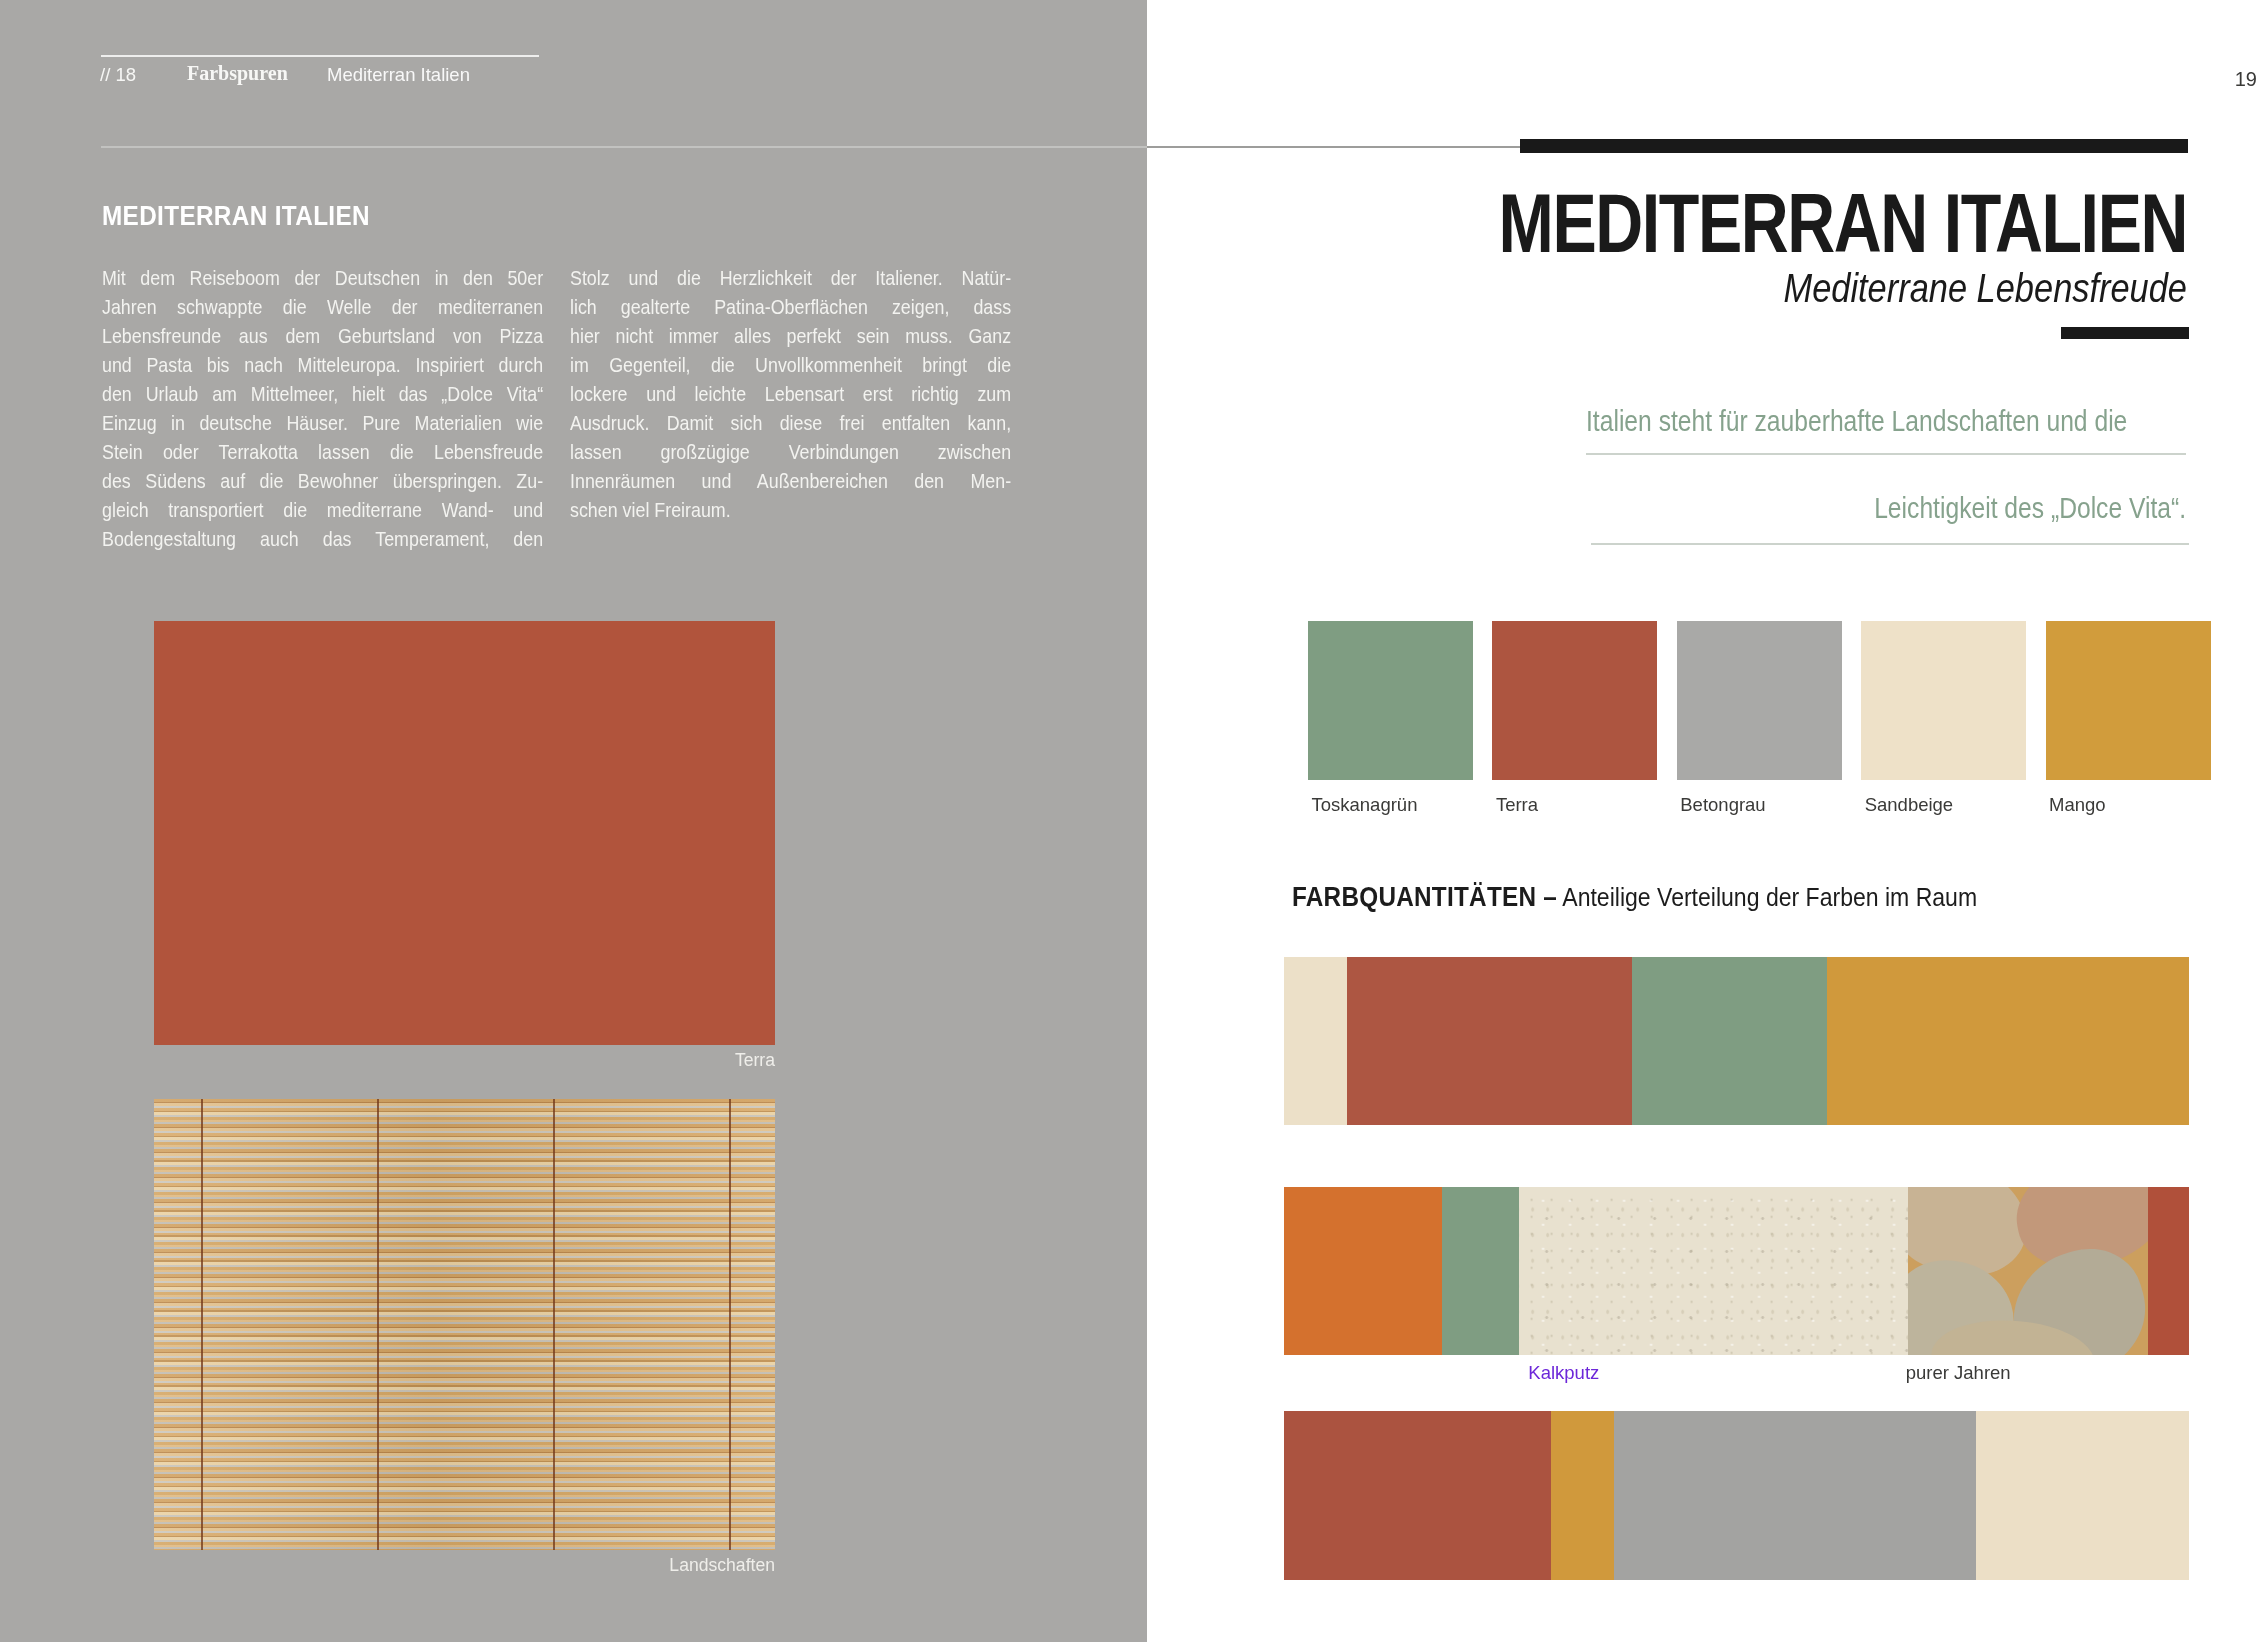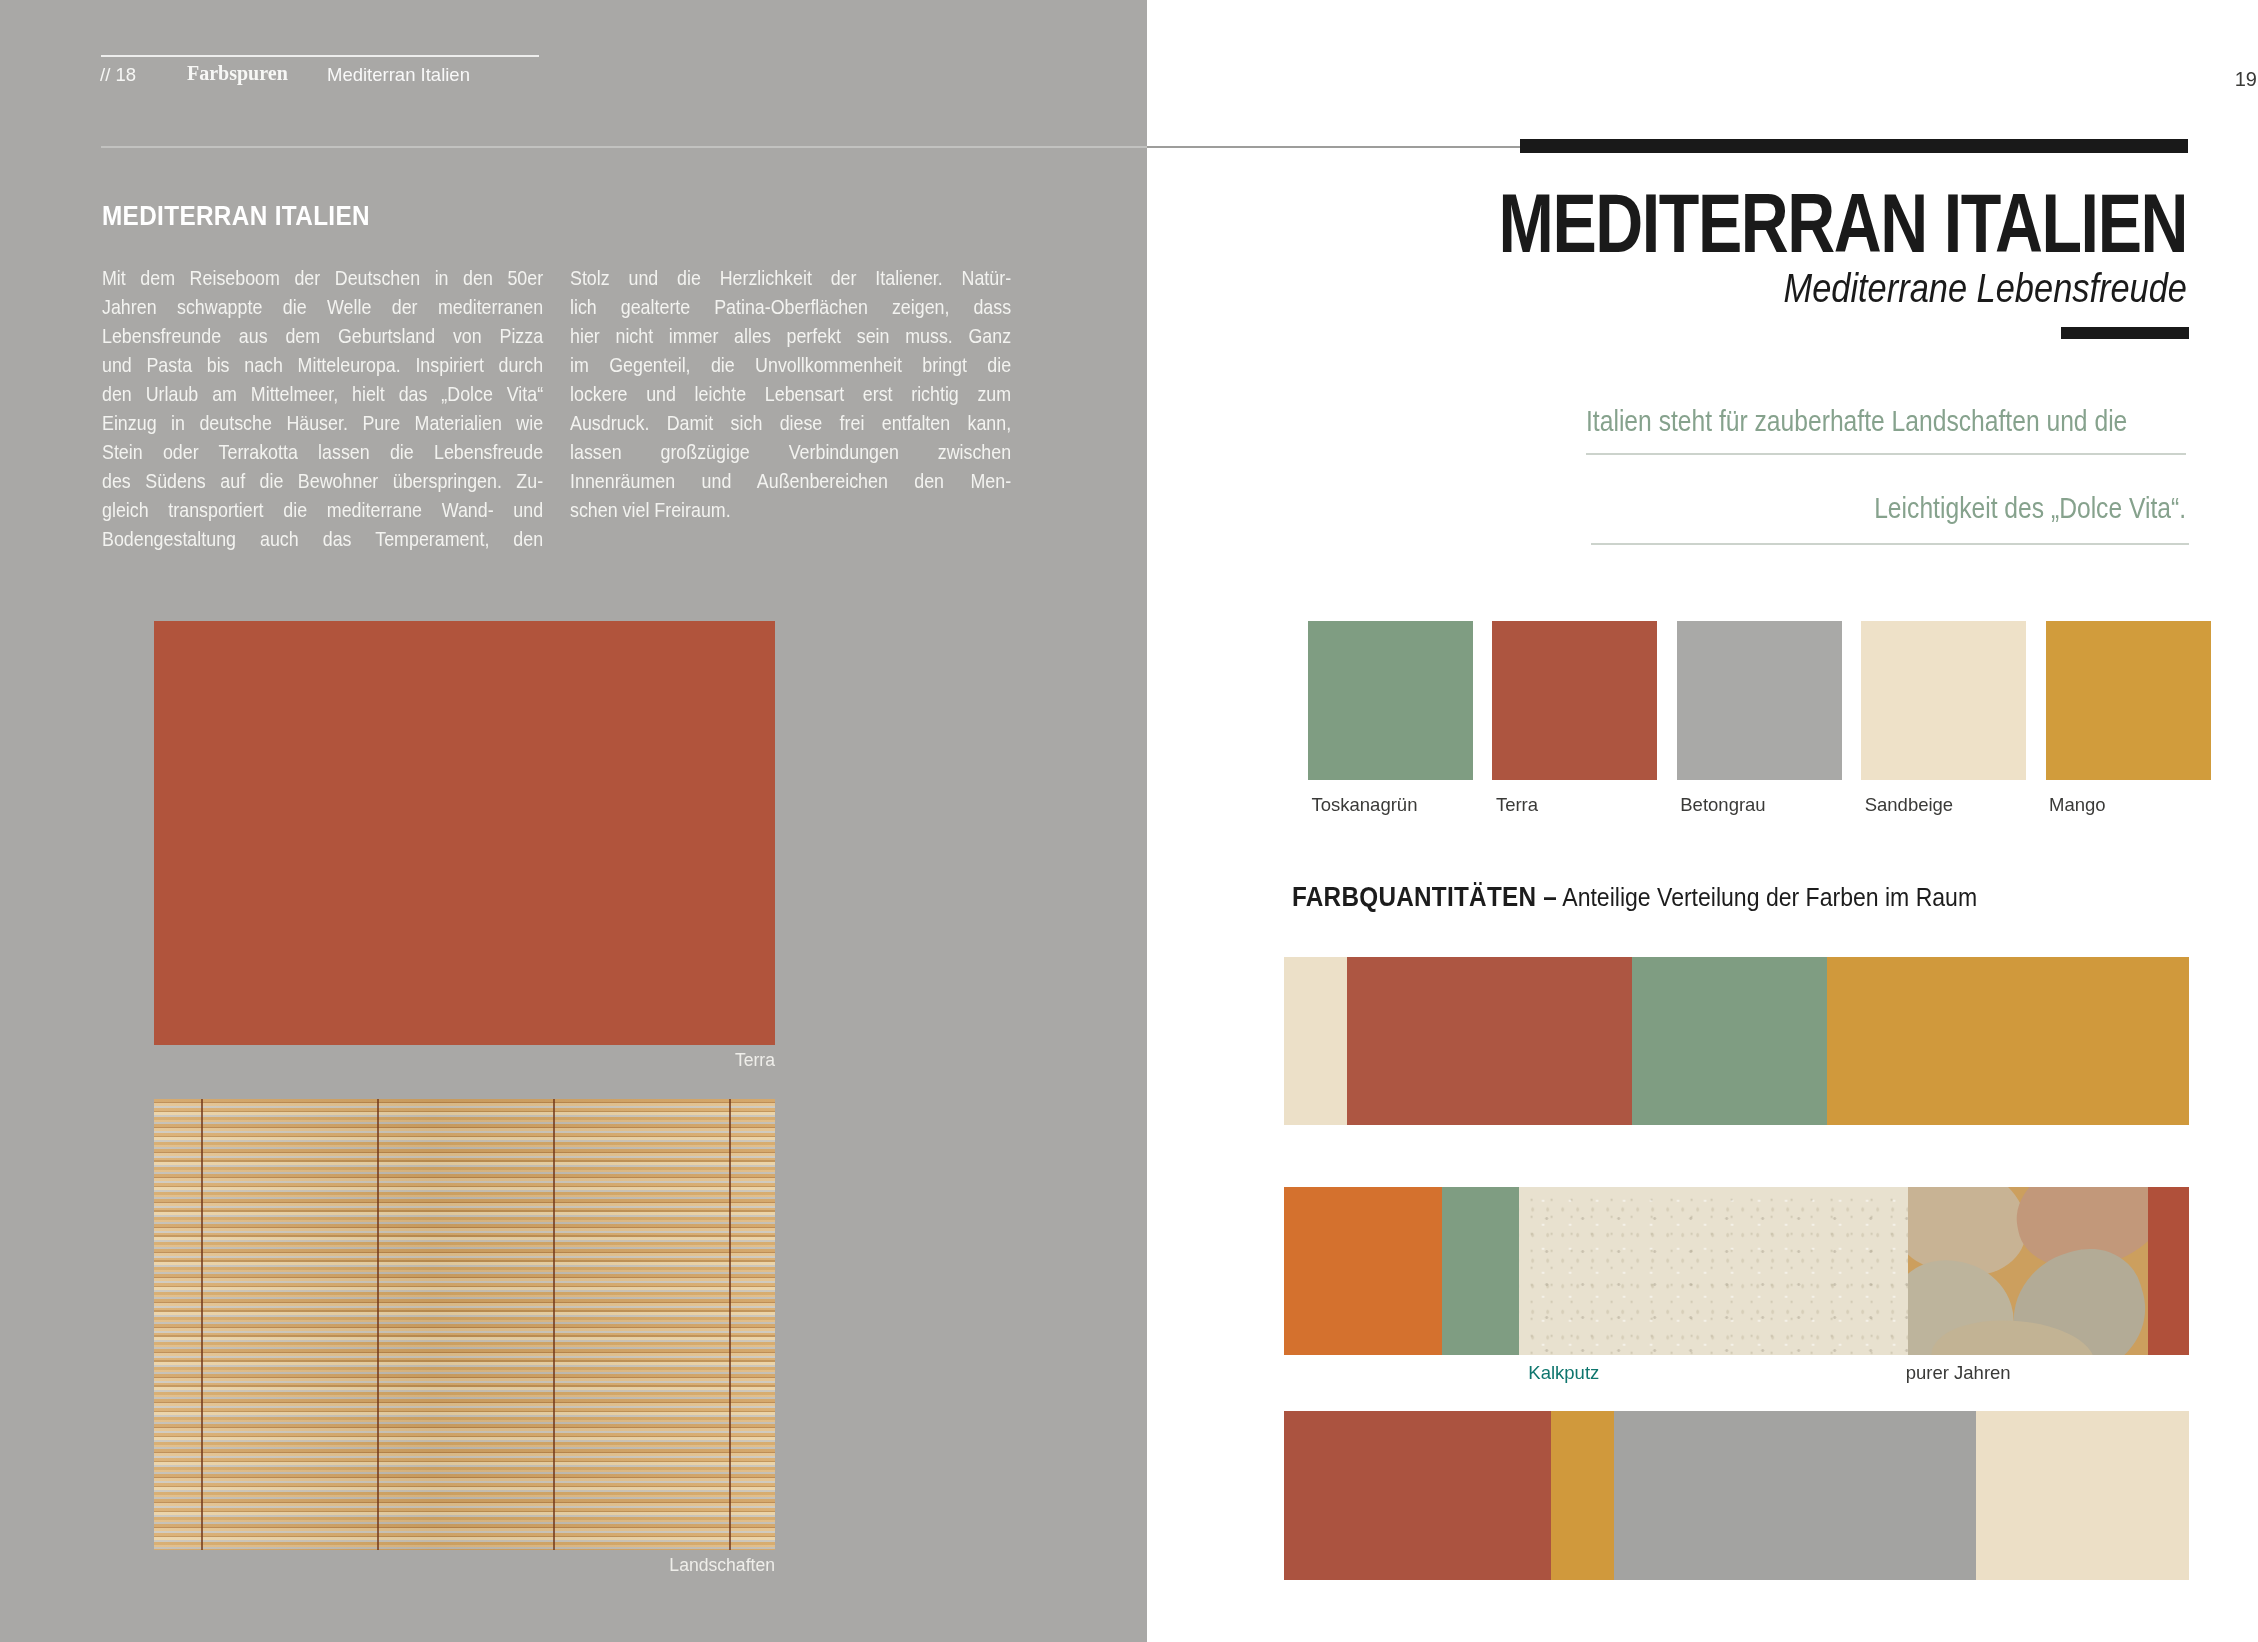--- a/index.html
+++ b/index.html
@@ -94,21 +94,21 @@
   .tex-stone{background-color:#cc9f5e;}
   .blob{position:absolute;}
   .b1{left:-12.4px;top:-21px;width:132px;height:108px;background:#c8b394;border-radius:42% 55% 48% 40%;transform:rotate(14deg);}
   .b2{left:108px;top:-30px;width:154px;height:109px;background:#c2987a;border-radius:50% 40% 55% 45%;transform:rotate(-11deg);}
   .b3{left:-19.4px;top:74px;width:125px;height:116px;background:#bdb49c;border-radius:46% 52% 40% 55%;transform:rotate(7deg);}
   .b4{left:104px;top:65px;width:134px;height:122px;background:#b3ab96;border-radius:55% 42% 52% 46%;transform:rotate(-16deg);}
   .b5{left:23px;top:134px;width:164px;height:81px;background:#c2b394;border-radius:48% 48% 40% 52%;transform:rotate(4deg);}
 
   
   .mat-labels{position:absolute;left:1284px;top:1362px;width:905px;height:26.5px;}
-  .mat-labels .m0{position:absolute;left:27%;font-size:18.5px;color:#0f766e;}
+  .mat-labels .m0{position:absolute;left:27%;font-size:18.5px;color:#6d28d9;}
   .mat-labels .m1{position:absolute;left:68.7%;font-size:18.5px;color:#3a3a38;}
 </style>
 </head>
 <body>
 
 <div class="left-page">
   <div class="hdr-topline"></div>
   <div class="hdr">
     <span class="marker">// 18</span>
     <span class="brand">Farbspuren</span>

